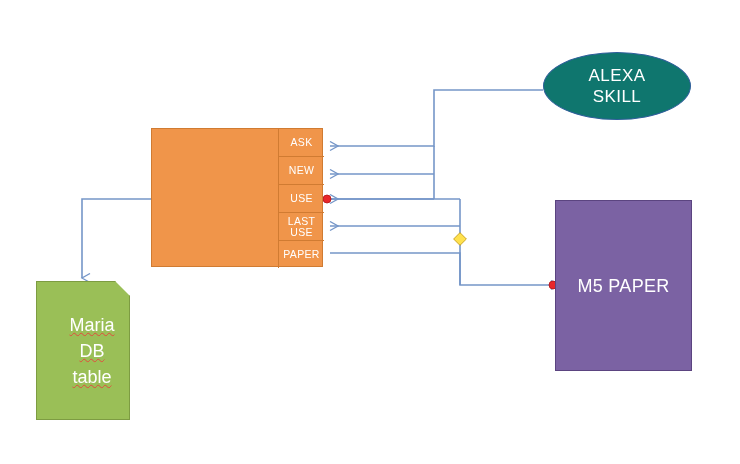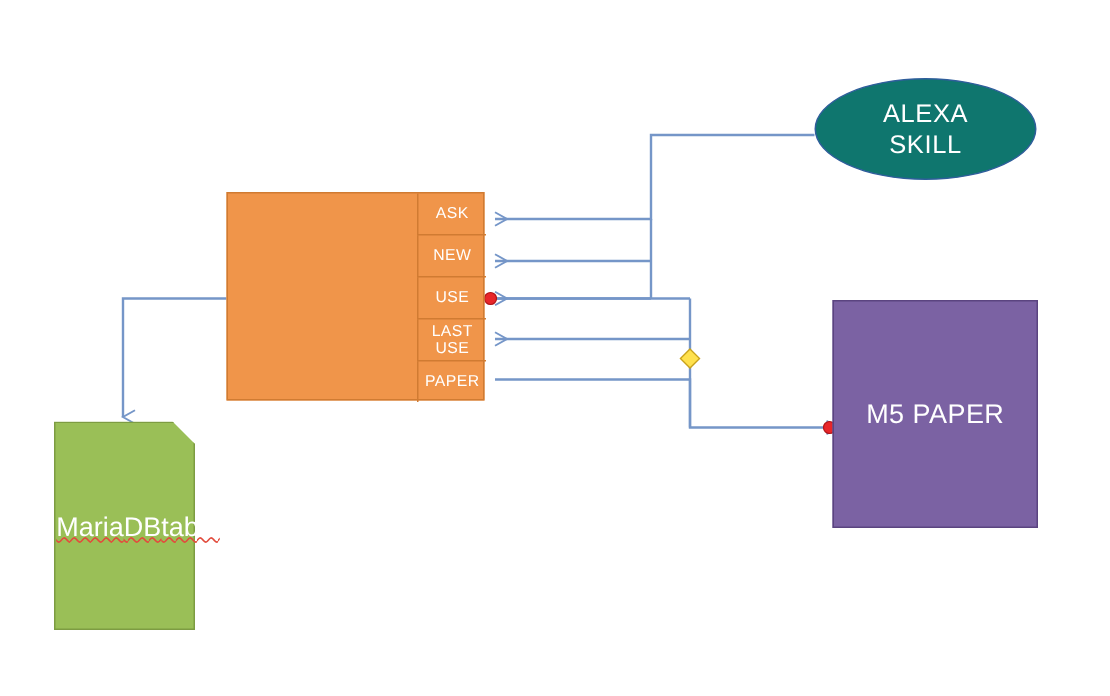--- a/index.html
+++ b/index.html
@@ -96,21 +96,21 @@
     color: #ffffff;
     font-size: 17px;
     line-height: 21px;
     letter-spacing: .4px;
   }
 
   
   .m5-box {
     position: absolute;
     left: 555px; top: 200px;
-    width: 137px; height: 152px;
+    width: 137px; height: 171px;
     background: #7B62A3;
     border: 1.5px solid #5B4480;
     box-sizing: border-box;
     display: flex;
     flex-direction: column;
     align-items: center;
     justify-content: center;
     color: #ffffff;
   }
   .m5-title { font-size: 18px; line-height: 24px; letter-spacing: .3px; }
@@ -136,21 +136,21 @@
     background: #9ABF57;
     border: 1.5px solid #7D9C42;
     box-sizing: border-box;
     clip-path: polygon(0 0, 79px 0, 100% 15px, 100% 100%, 0 100%);
   }
   .maria-text {
     position: absolute;
     left: 0; top: 0;
     width: 112px; height: 139px;
     display: flex;
-    flex-direction: row;
+    flex-direction: column;
     align-items: center;
     justify-content: center;
     color: #ffffff;
     font-size: 18px;
     line-height: 26px;
     text-align: center;
   }
   .maria-text span {
     text-decoration: underline;
     text-decoration-color: #E24B3C;

